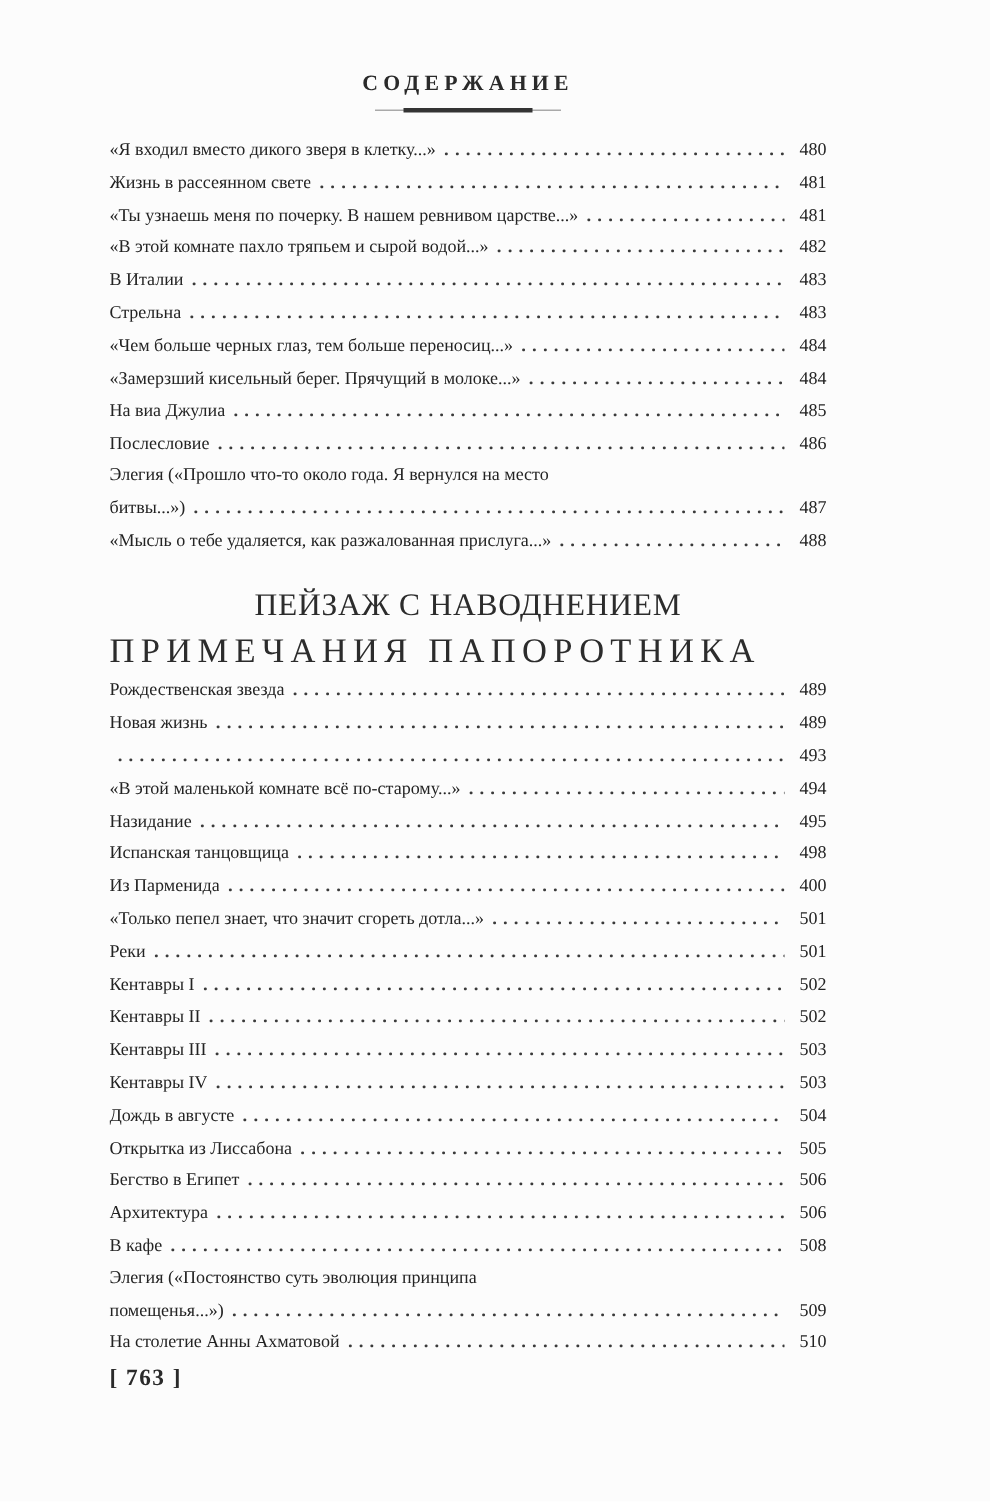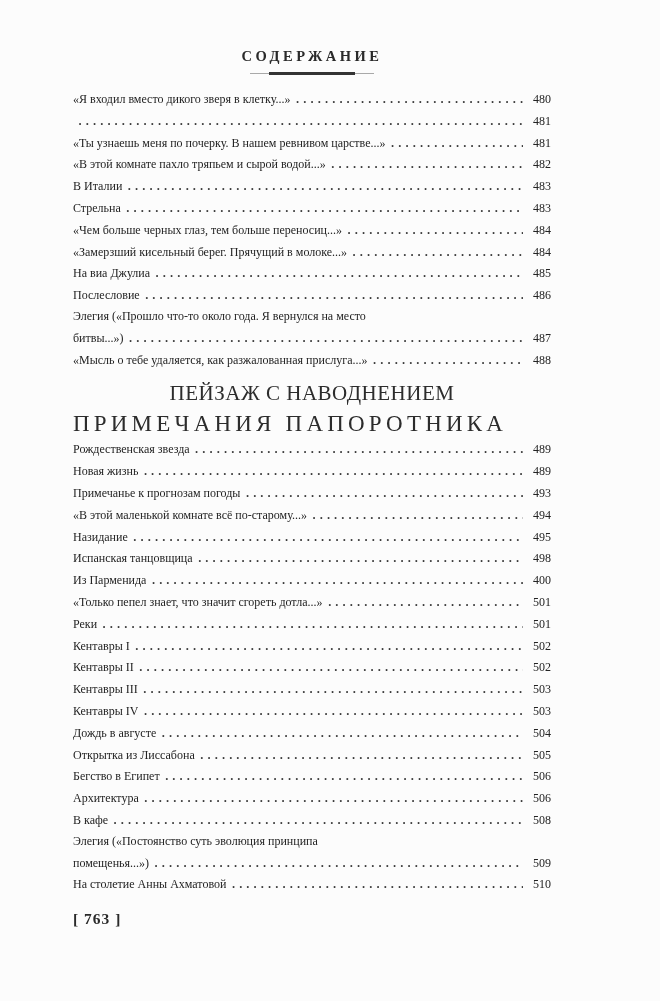--- a/index.html
+++ b/index.html
@@ -74,21 +74,21 @@
     content: "..........................................................................................................";
     letter-spacing: 3.1px;
     font-size: 16.5px;
   }
   .entry-page {
     flex: 0 0 auto;
     text-align: right;
     min-width: 26px;
   }
   .part-title {
-    margin-top: 11px;
+    margin-top: 21px;
     text-align: center;
     font-size: 21px;
     line-height: 24px;
     letter-spacing: 0.5px;
     color: #2c2c2c;
   }
   .chapter-title {
     margin-top: 8px;
     margin-bottom: 3px;
     font-size: 23px;
@@ -121,20 +121,21 @@
       <span class="orn-thick"></span>
     </div>
 
     <div class="toc">
         <div class="entry">
     <span class="entry-title">«Я входил вместо дикого зверя в клетку...»</span>
     <span class="leader"></span>
     <span class="entry-page">480</span>
   </div>
         <div class="entry">
+    <span class="entry-title">Жизнь в рассеянном свете</span>
     <span class="leader"></span>
     <span class="entry-page">481</span>
   </div>
         <div class="entry">
     <span class="entry-title">«Ты узнаешь меня по почерку. В нашем ревнивом царстве...»</span>
     <span class="leader"></span>
     <span class="entry-page">481</span>
   </div>
         <div class="entry">
     <span class="entry-title">«В этой комнате пахло тряпьем и сырой водой...»</span>
@@ -191,21 +192,20 @@
     <span class="entry-title">Рождественская звезда</span>
     <span class="leader"></span>
     <span class="entry-page">489</span>
   </div>
         <div class="entry">
     <span class="entry-title">Новая жизнь</span>
     <span class="leader"></span>
     <span class="entry-page">489</span>
   </div>
         <div class="entry">
-    <span class="entry-title">Примечанье к прогнозам погоды</span>
     <span class="leader"></span>
     <span class="entry-page">493</span>
   </div>
         <div class="entry">
     <span class="entry-title">«В этой маленькой комнате всё по-старому...»</span>
     <span class="leader"></span>
     <span class="entry-page">494</span>
   </div>
         <div class="entry">
     <span class="entry-title">Назидание</span>

